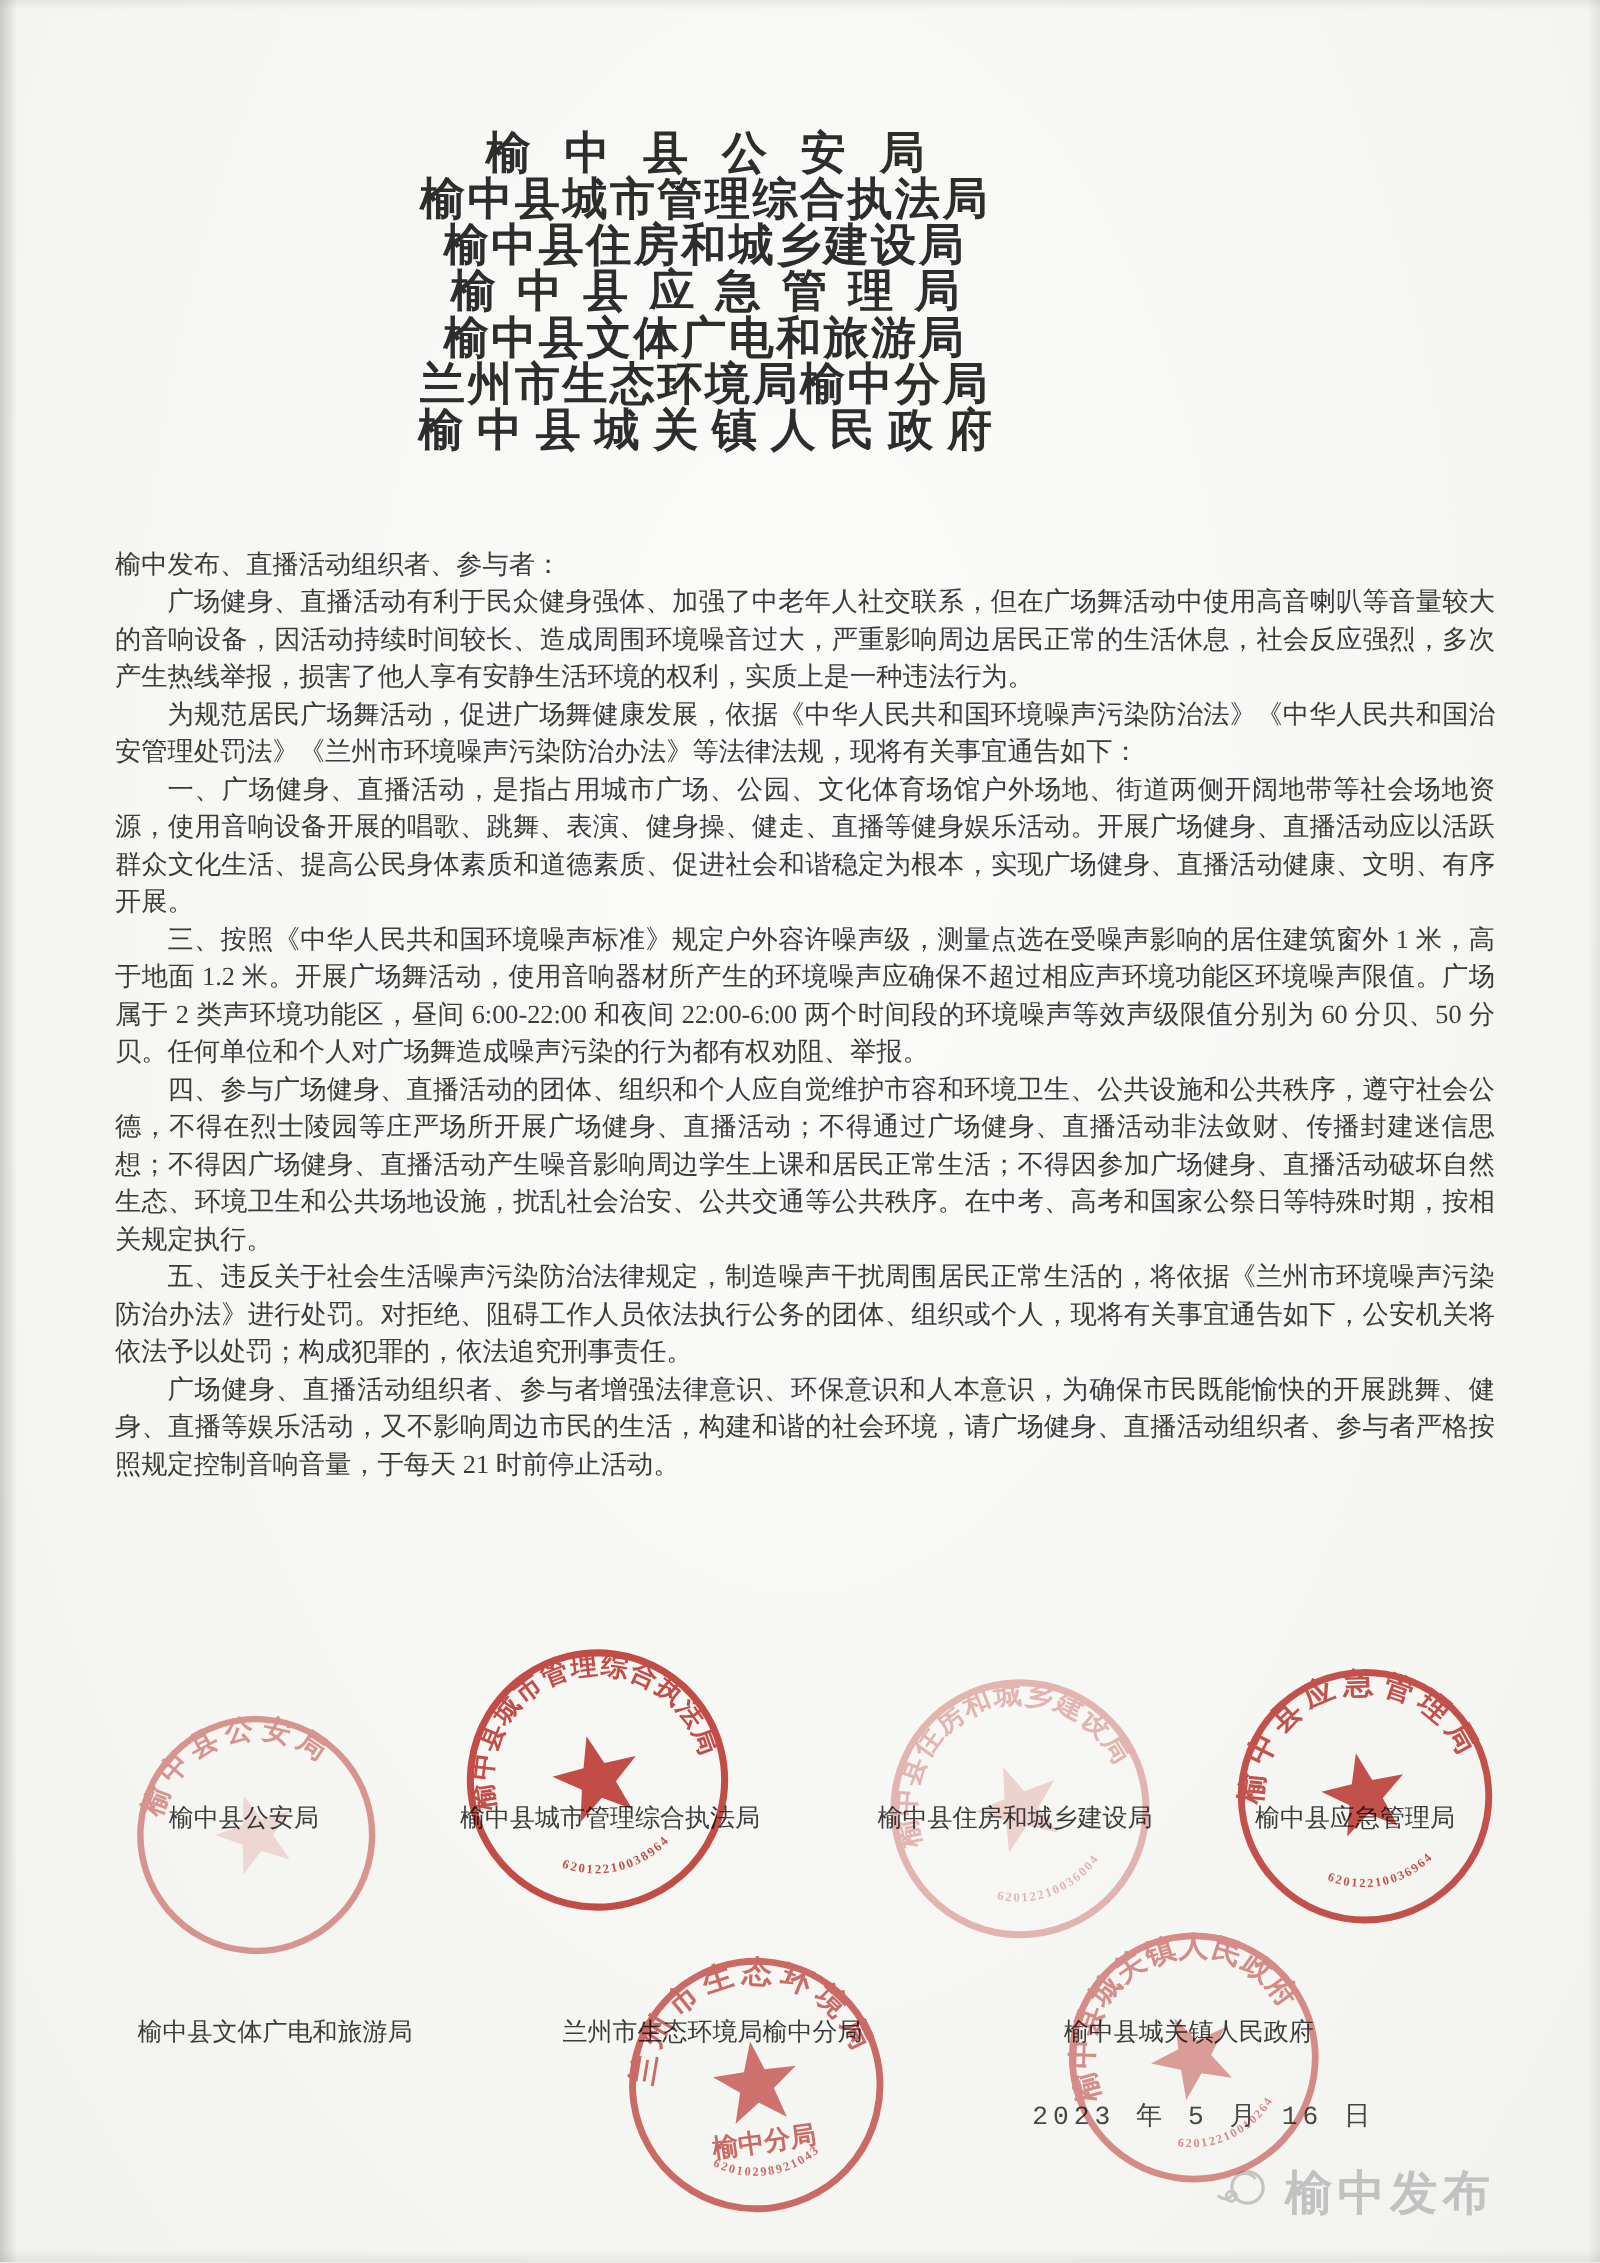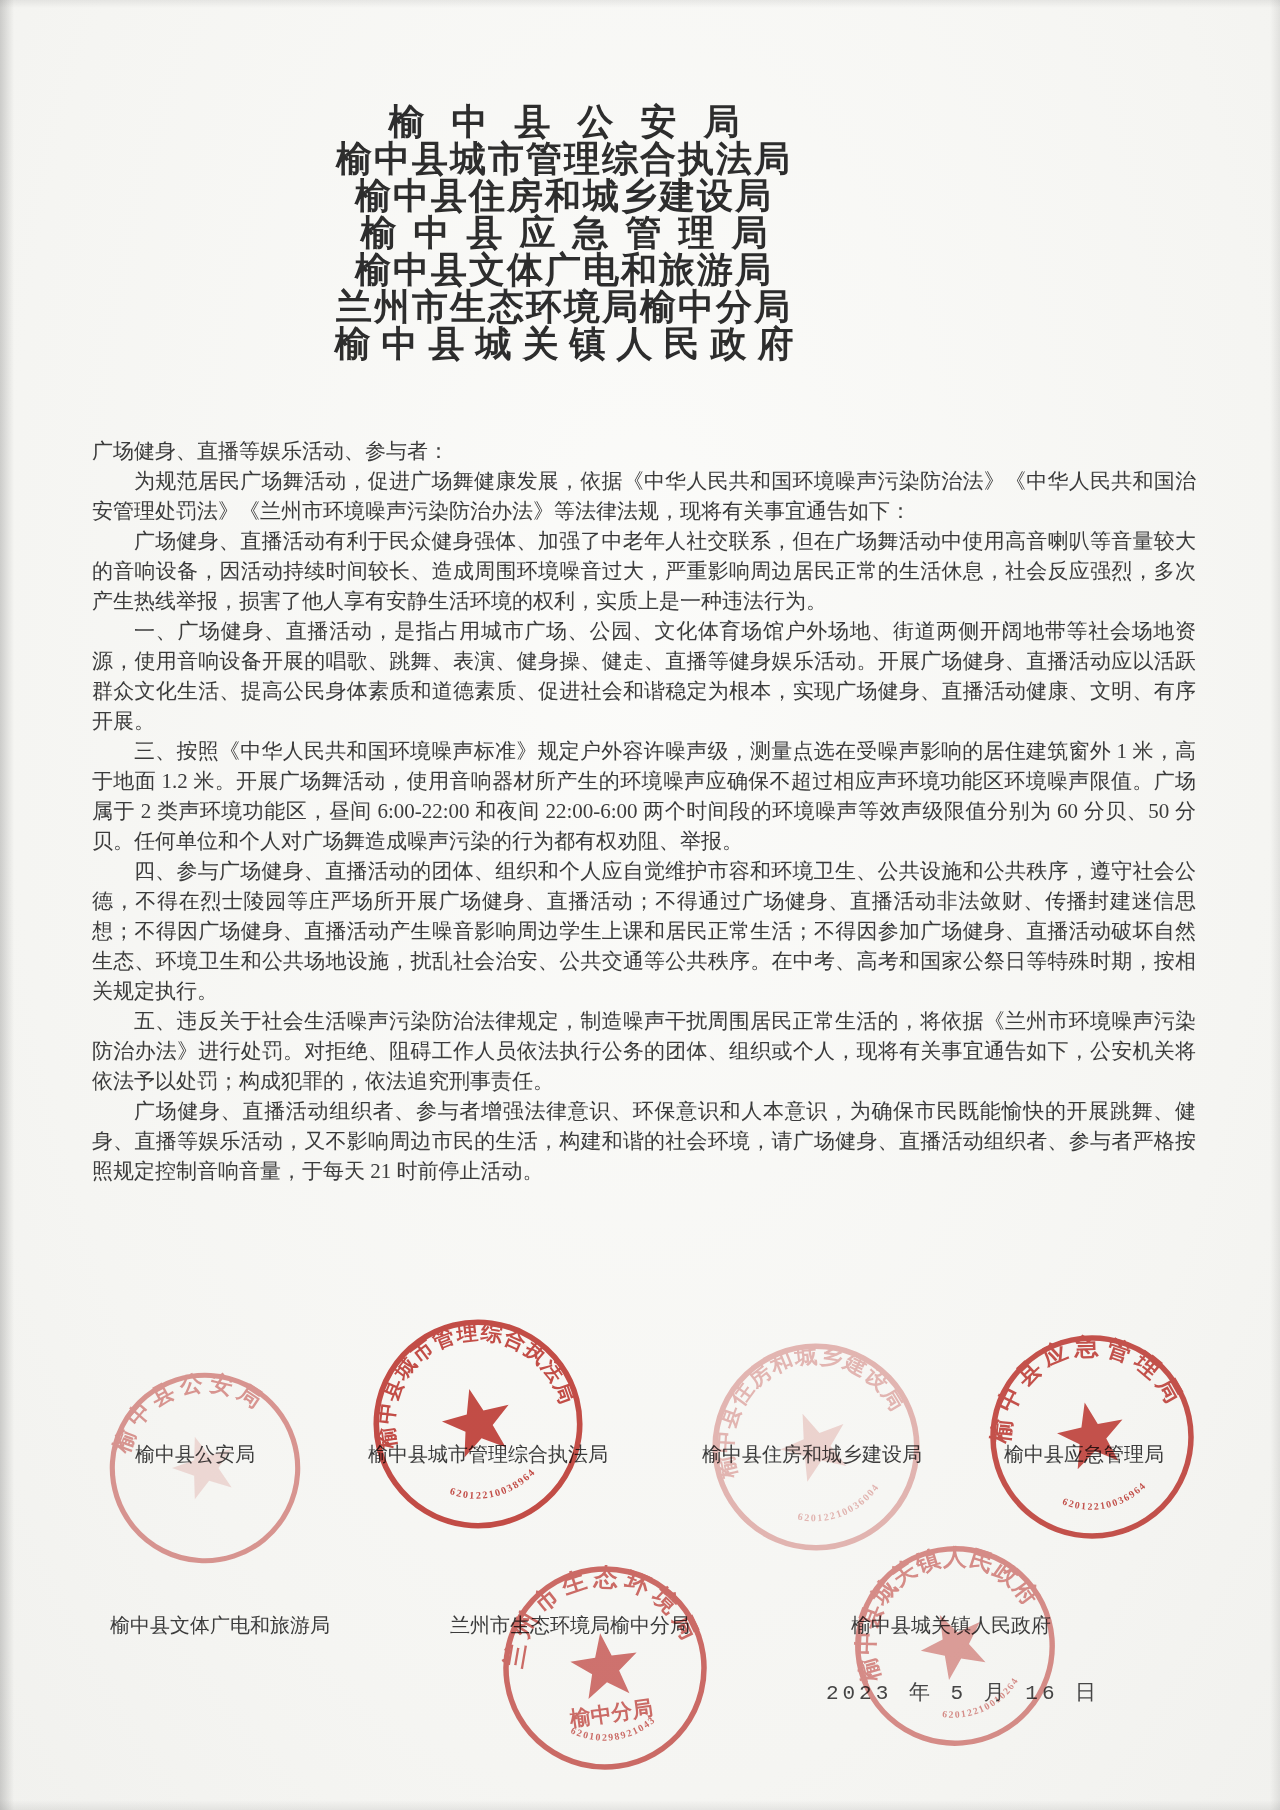--- a/index.html
+++ b/index.html
@@ -61,23 +61,23 @@
     <div class="hl sp-xl">榆中县公安局</div>
     <div class="hl">榆中县城市管理综合执法局</div>
     <div class="hl">榆中县住房和城乡建设局</div>
     <div class="hl sp-l">榆中县应急管理局</div>
     <div class="hl">榆中县文体广电和旅游局</div>
     <div class="hl">兰州市生态环境局榆中分局</div>
     <div class="hl sp-m">榆中县城关镇人民政府</div>
   </div>
 
   <div class="doc-body">
-    <p class="para salutation">广场健身、直播等娱乐活动、参与者：</p>
+    <p class="para salutation">榆中发布、直播活动组织者、参与者：</p>
+    <p class="para">广场健身、直播活动有利于民众健身强体、加强了中老年人社交联系，但在广场舞活动中使用高音喇叭等音量较大的音响设备，因活动持续时间较长、造成周围环境噪音过大，严重影响周边居民正常的生活休息，社会反应强烈，多次产生热线举报，损害了他人享有安静生活环境的权利，实质上是一种违法行为。</p>
     <p class="para">为规范居民广场舞活动，促进广场舞健康发展，依据《中华人民共和国环境噪声污染防治法》《中华人民共和国治安管理处罚法》《兰州市环境噪声污染防治办法》等法律法规，现将有关事宜通告如下：</p>
-    <p class="para">广场健身、直播活动有利于民众健身强体、加强了中老年人社交联系，但在广场舞活动中使用高音喇叭等音量较大的音响设备，因活动持续时间较长、造成周围环境噪音过大，严重影响周边居民正常的生活休息，社会反应强烈，多次产生热线举报，损害了他人享有安静生活环境的权利，实质上是一种违法行为。</p>
     <p class="para">一、广场健身、直播活动，是指占用城市广场、公园、文化体育场馆户外场地、街道两侧开阔地带等社会场地资源，使用音响设备开展的唱歌、跳舞、表演、健身操、健走、直播等健身娱乐活动。开展广场健身、直播活动应以活跃群众文化生活、提高公民身体素质和道德素质、促进社会和谐稳定为根本，实现广场健身、直播活动健康、文明、有序开展。</p>
     <p class="para">三、按照《中华人民共和国环境噪声标准》规定户外容许噪声级，测量点选在受噪声影响的居住建筑窗外 1 米，高于地面 1.2 米。开展广场舞活动，使用音响器材所产生的环境噪声应确保不超过相应声环境功能区环境噪声限值。广场属于 2 类声环境功能区，昼间 6:00-22:00 和夜间 22:00-6:00 两个时间段的环境噪声等效声级限值分别为 60 分贝、50 分贝。任何单位和个人对广场舞造成噪声污染的行为都有权劝阻、举报。</p>
     <p class="para">四、参与广场健身、直播活动的团体、组织和个人应自觉维护市容和环境卫生、公共设施和公共秩序，遵守社会公德，不得在烈士陵园等庄严场所开展广场健身、直播活动；不得通过广场健身、直播活动非法敛财、传播封建迷信思想；不得因广场健身、直播活动产生噪音影响周边学生上课和居民正常生活；不得因参加广场健身、直播活动破坏自然生态、环境卫生和公共场地设施，扰乱社会治安、公共交通等公共秩序。在中考、高考和国家公祭日等特殊时期，按相关规定执行。</p>
     <p class="para">五、违反关于社会生活噪声污染防治法律规定，制造噪声干扰周围居民正常生活的，将依据《兰州市环境噪声污染防治办法》进行处罚。对拒绝、阻碍工作人员依法执行公务的团体、组织或个人，现将有关事宜通告如下，公安机关将依法予以处罚；构成犯罪的，依法追究刑事责任。</p>
     <p class="para">广场健身、直播活动组织者、参与者增强法律意识、环保意识和人本意识，为确保市民既能愉快的开展跳舞、健身、直播等娱乐活动，又不影响周边市民的生活，构建和谐的社会环境，请广场健身、直播活动组织者、参与者严格按照规定控制音响音量，于每天 21 时前停止活动。</p>
   </div>
 
   <div class="sig" id="sig1">榆中县公安局</div>
   <div class="sig" id="sig2">榆中县城市管理综合执法局</div>
   <div class="sig" id="sig3">榆中县住房和城乡建设局</div>
@@ -143,14 +143,25 @@
           <circle cx="100" cy="100" r="90" fill="none" stroke="#c23630" stroke-width="5"></circle>
           <path id="arc5" d="M 25 100 A 75 75 0 1 1 175 100" fill="none"></path>
           <text fill="#c23630" font-size="22" letter-spacing="1"><textPath href="#arc5" startOffset="50%" text-anchor="middle">榆中县城关镇人民政府</textPath></text>
           <polygon points="100,68 107.6,89.5 130.4,90.1 112.4,104 118.8,125.9 100,113 81.2,125.9 87.6,104 69.6,90.1 92.4,89.5" fill="#c23630" opacity="0.85"></polygon>
           <path id="barc5" d="M 35 122 A 70 70 0 0 0 165 122" fill="none"></path>
           <text fill="#c23630" font-size="9" letter-spacing="1.5"><textPath href="#barc5" startOffset="50%" text-anchor="middle">62012210010264</textPath></text>
         </g>
       </svg>
     </div>
 
+  <div class="watermark">
+    <span>
+      <svg width="48" height="48" viewBox="0 0 48 48" fill="none">
+        <path d="M5 29 c4.5 3.5 9 2.5 11.5 -2.5" stroke="#c4c4c4" stroke-width="2.6" stroke-linecap="round" fill="none"></path>
+        <circle cx="28" cy="22" r="12.5" stroke="#c4c4c4" stroke-width="2.6" fill="none"></circle>
+        <circle cx="15" cy="29" r="4" stroke="#c4c4c4" stroke-width="2.4" fill="none"></circle>
+        <path d="M20 12.5 q8 -4 14.5 2.5" stroke="#c4c4c4" stroke-width="2.2" fill="none"></path>
+      </svg>
+    </span>
+    <span class="wm-text">榆中发布</span>
+  </div>
 
 </div>
 
 </body></html>

